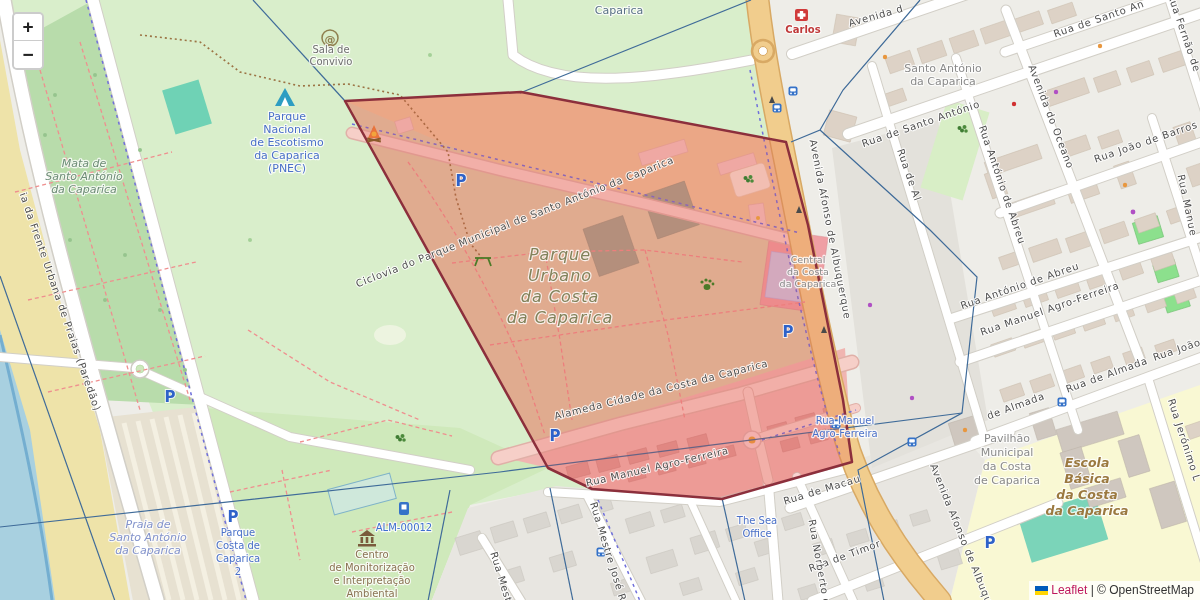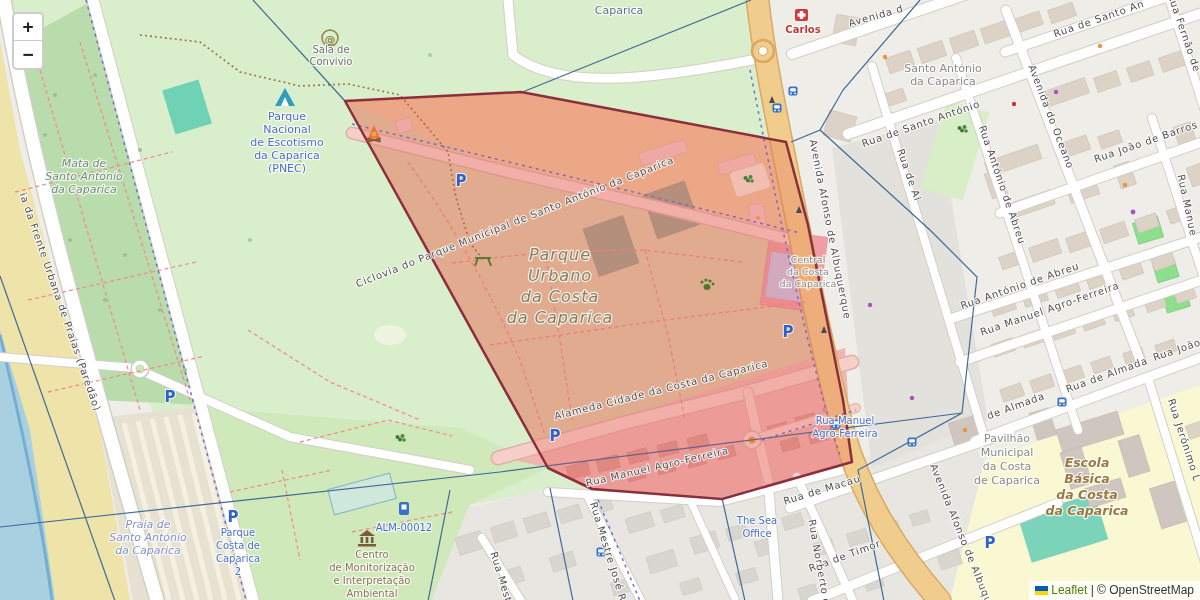--- a/index.html
+++ b/index.html
@@ -30,21 +30,21 @@
        text-anchor:middle;paint-order:stroke;stroke:#fff;stroke-width:2px;stroke-opacity:.8;}
   
   .zoomctl{position:absolute;top:12px;left:12px;border:2px solid rgba(0,0,0,0.2);
        border-radius:5px;background:#fff;z-index:10;}
   .zoomctl button{display:block;width:28px;height:27px;background:#fff;border:none;
        font:bold 19px/26px "Liberation Sans",sans-serif;color:#222;cursor:pointer;padding:0;}
   .zoomctl button:first-child{border-bottom:1px solid #ccc;border-radius:4px 4px 0 0;}
   .zoomctl button:last-child{border-radius:0 0 4px 4px;}
   .attrib{position:absolute;right:0;bottom:0;background:rgba(255,255,255,0.8);
        padding:2px 6px 3px 6px;font:12px "Liberation Sans",sans-serif;color:#333;z-index:10;}
-  .attrib a{color:#4d7c0f;text-decoration:none;cursor:pointer;}
+  .attrib a{color:#be185d;text-decoration:none;cursor:pointer;}
   .flag{display:inline-block;width:13px;height:9px;vertical-align:-1px;margin-right:3px;}
   .flag .b{display:block;height:5px;background:#005bbb;}
   .flag .y{display:block;height:4px;background:#ffd500;}
 </style>
 </head>
 <body>
 
 <div id="map">
 <svg width="1200" height="600" viewBox="0 0 1200 600" xmlns="http://www.w3.org/2000/svg">
 

